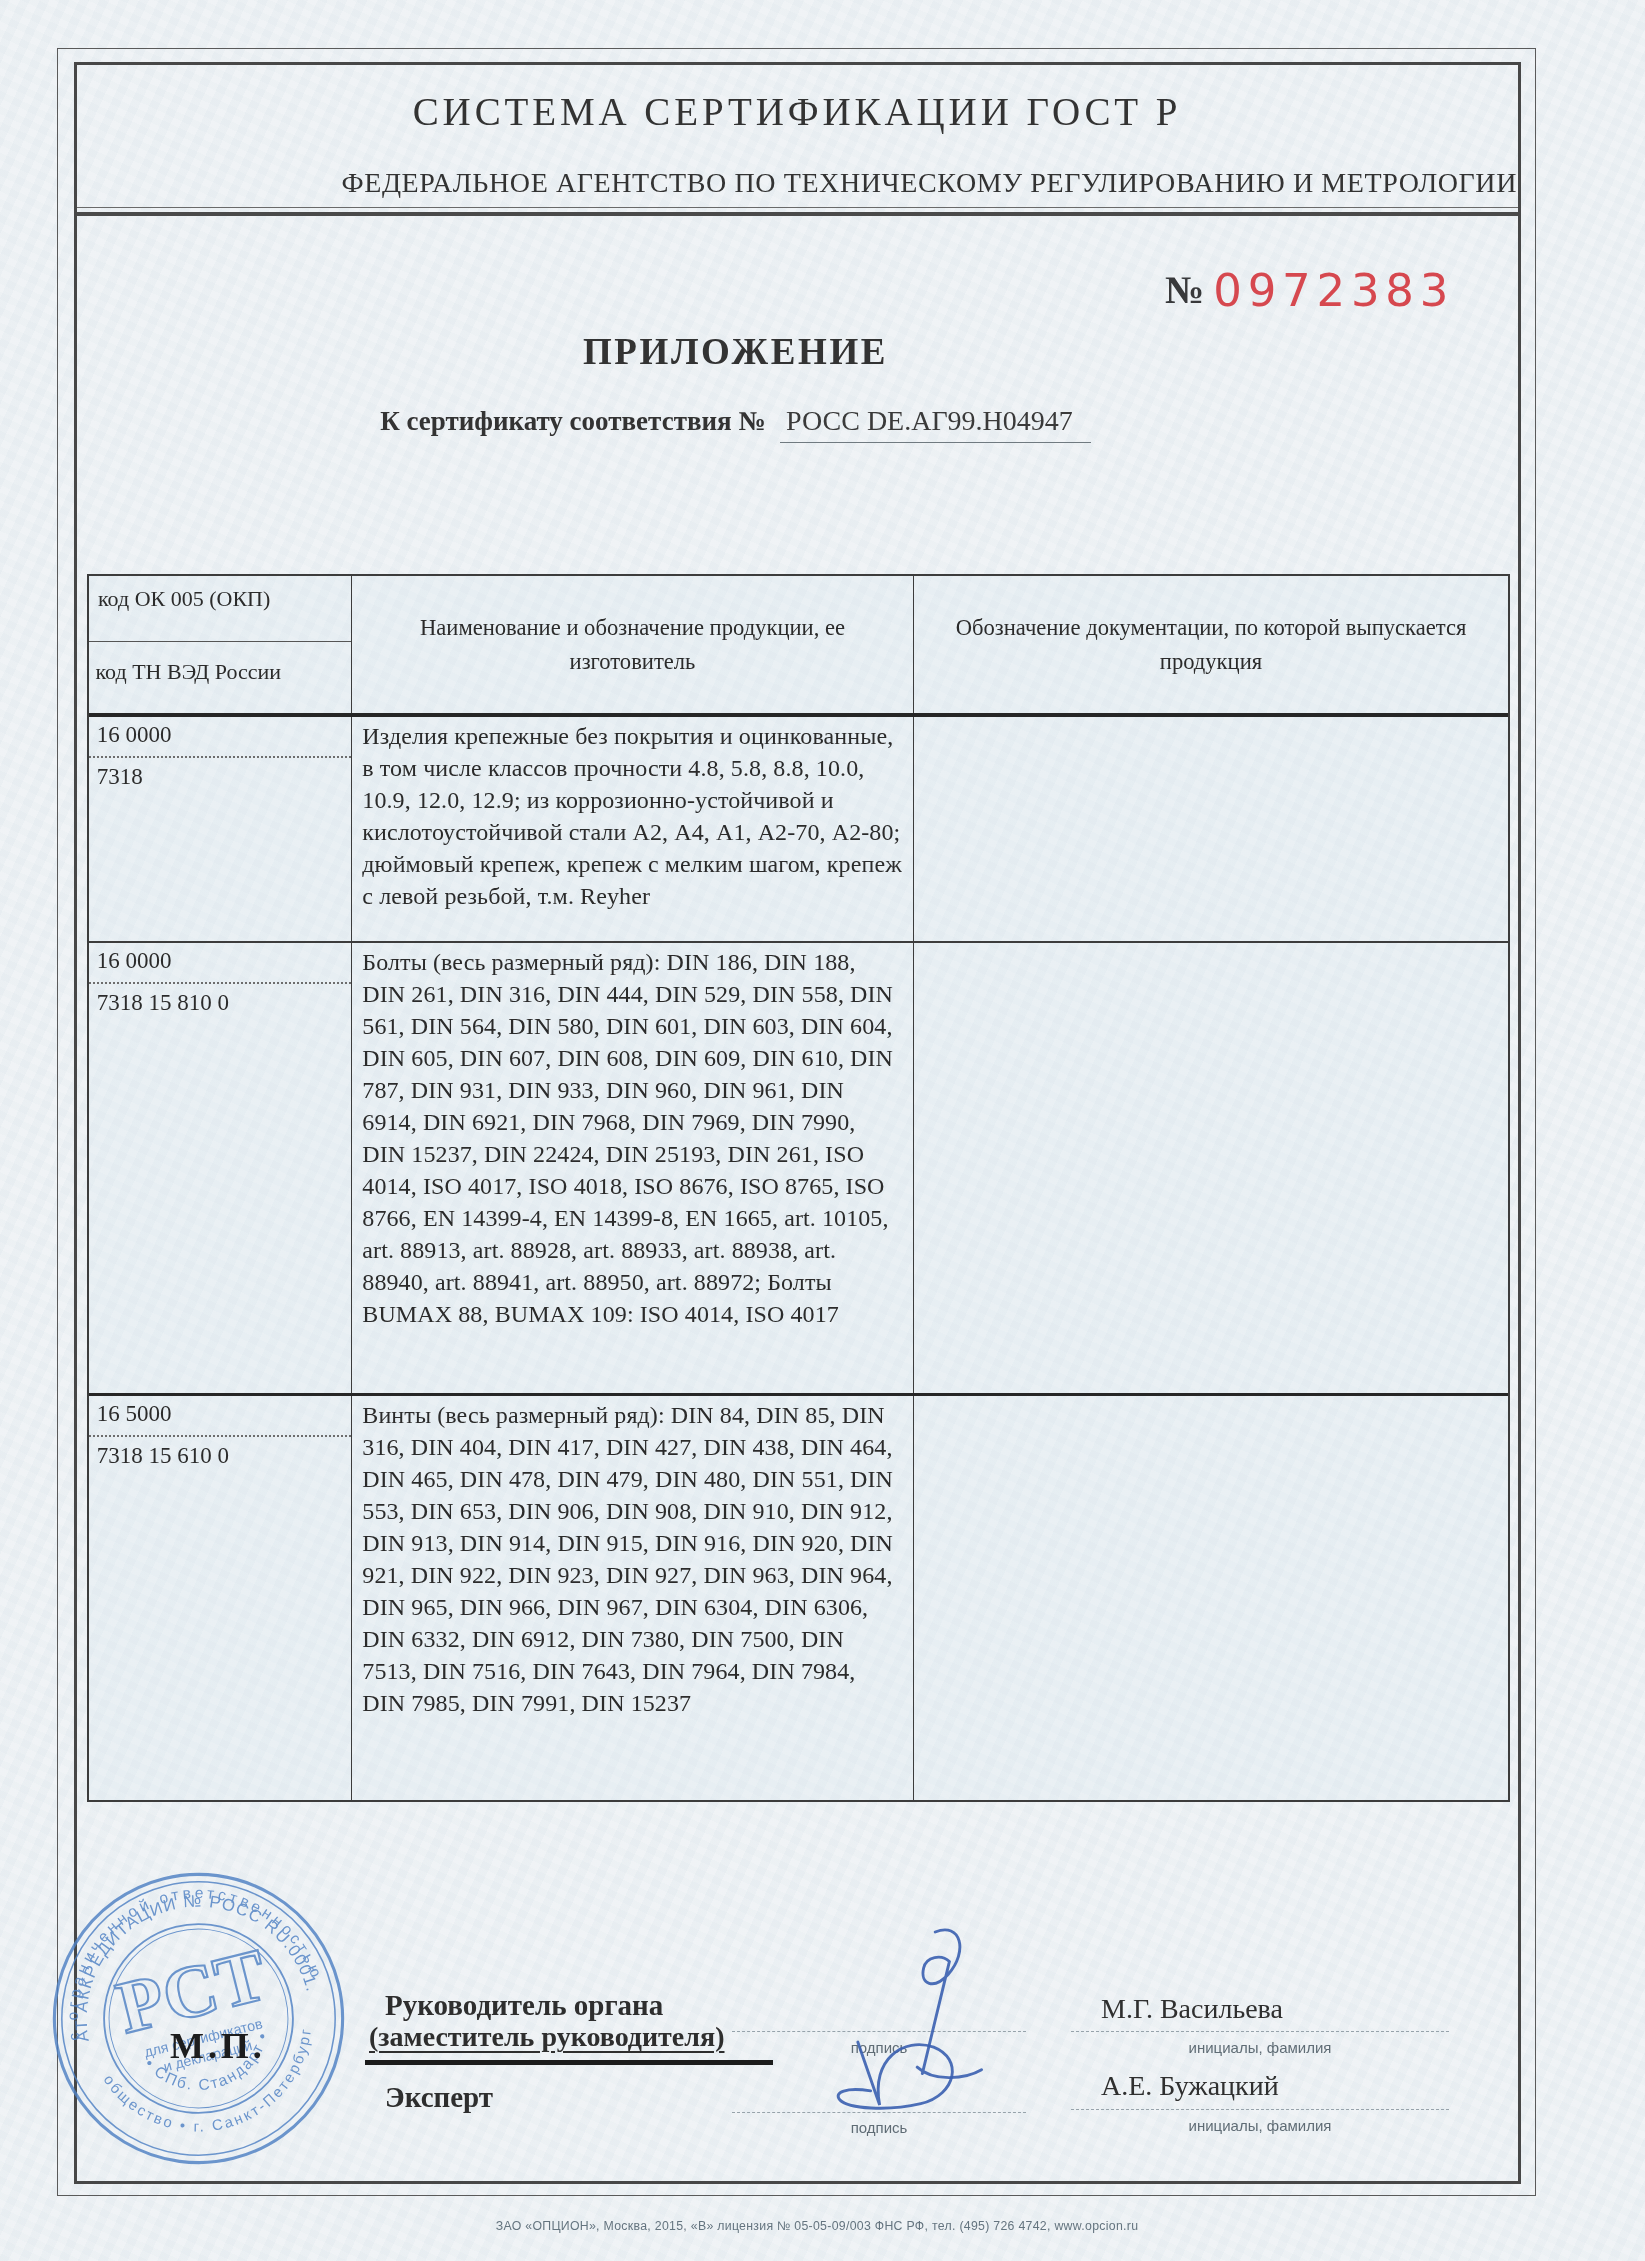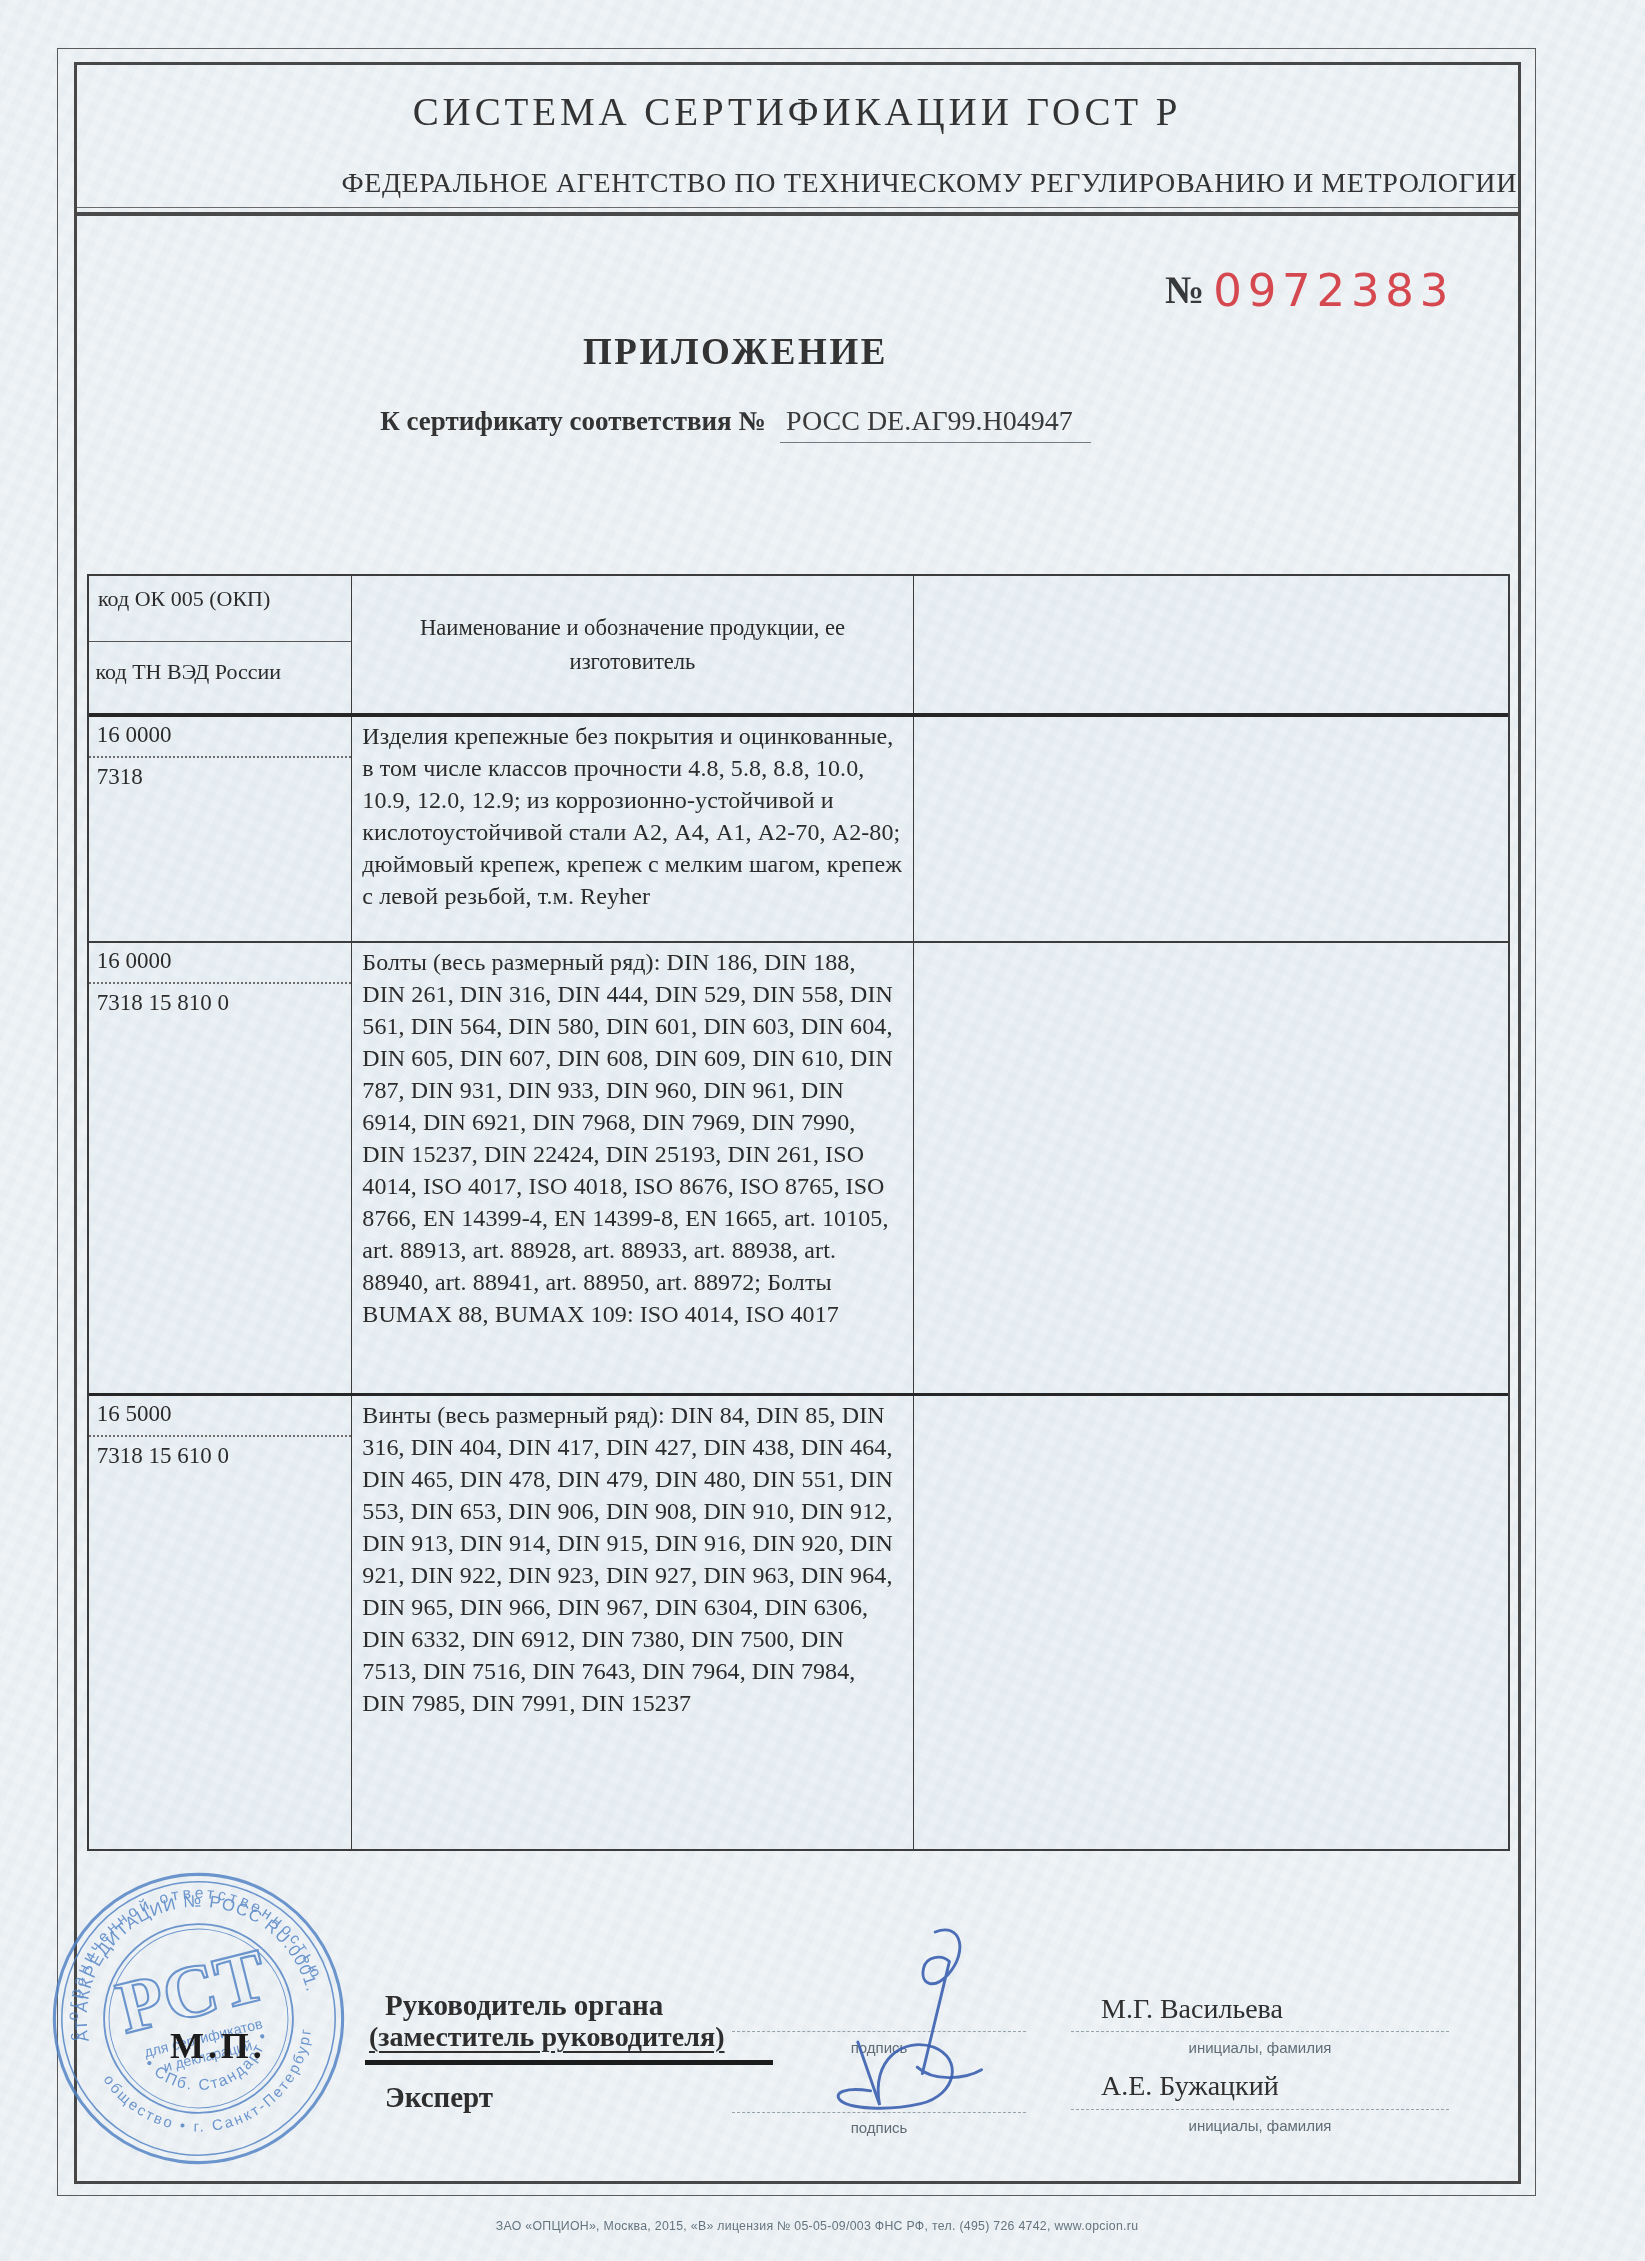--- a/index.html
+++ b/index.html
@@ -31,21 +31,21 @@
   .certline .num{font-size:28px;color:#3a3a3a;border-bottom:1.9px solid #707a80;padding:0 18px 5.2px 6.5px;}
   .subtitle{position:absolute;left:87px;width:1297px;top:475px;text-align:center;
         font-size:28px;font-weight:bold;line-height:37px;color:#333;}
   
   .cert-table{position:absolute;left:87px;top:574px;width:1423px;border:2.6px solid #3c3c3c;
         background:rgba(217,231,240,.25);box-sizing:border-box;}
   .trow{display:grid;grid-template-columns:263px 562px auto;box-sizing:border-box;}
   .thead-row{height:141px;border-bottom:4.5px solid #262626;}
   .r0{height:224px;}
   .r1{height:452px;border-top:2.6px solid #3c3c3c;}
-  .r2{height:456px;border-top:3.2px solid #262626;}
+  .r2{height:407px;border-top:3.2px solid #262626;}
   .cc{box-sizing:border-box;position:relative;}
   .cc1,.cc2{border-right:1.9px solid #3c3c3c;}
   .th-c1-top{padding:10.3px 3.9px 0 9px;font-size:22px;}
   .th-c1-rule{position:absolute;left:0;right:0;top:65px;height:1.3px;background:#555;}
   .th-c1-bottom{position:absolute;left:6.5px;top:83px;font-size:22px;}
   .th-center{display:flex;align-items:center;justify-content:center;text-align:center;
         font-size:22.6px;line-height:34px;padding:0 39px;height:100%;box-sizing:border-box;}
   .code-top{font-size:23px;padding:5.2px 6.5px 7.7px 7.7px;border-bottom:2.6px dotted #6d6d6d;}
   .code-bottom{font-size:23px;padding:6.5px 6.5px 0 7.7px;}
   .descr{font-size:24px;line-height:32px;padding:3.2px 9px 5.2px 10.3px;letter-spacing:0.1px;}
@@ -108,20 +108,23 @@
   <div class="cert-table">
     <div class="trow thead-row">
       <div class="cc cc1">
         <div class="th-c1-top">код ОК 005 (ОКП)</div>
         <div class="th-c1-rule"></div>
         <div class="th-c1-bottom">код ТН ВЭД России</div>
       </div>
       <div class="cc cc2">
         <div class="th-center">Наименование и обозначение продукции, ее изготовитель</div>
       </div>
+      <div class="cc">
+        <div class="th-center">Обозначение документации, по которой выпускается продукция</div>
+      </div>
     </div>
 
     <div class="trow r0">
       <div class="cc cc1">
         <div class="code-top">16 0000</div>
         <div class="code-bottom">7318</div>
       </div>
       <div class="cc cc2">
         <div class="descr">Изделия крепежные без покрытия и оцинкованные, в том числе классов прочности 4.8, 5.8, 8.8, 10.0, 10.9, 12.0, 12.9; из коррозионно-устойчивой и кислотоустойчивой стали А2, А4, А1, А2-70, А2-80;  дюймовый крепеж, крепеж с мелким шагом, крепеж с левой резьбой, т.м. Reyher</div>
       </div>

